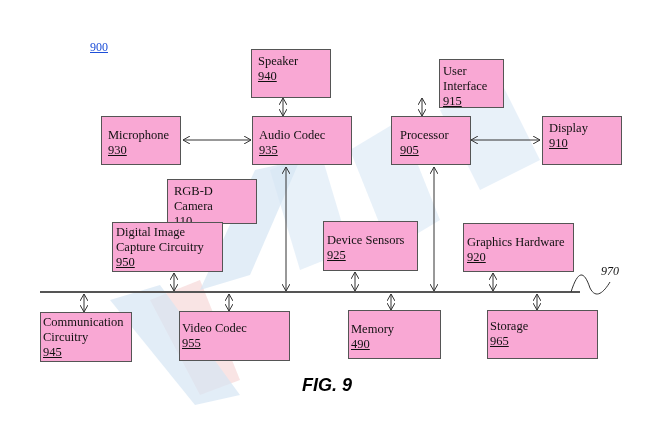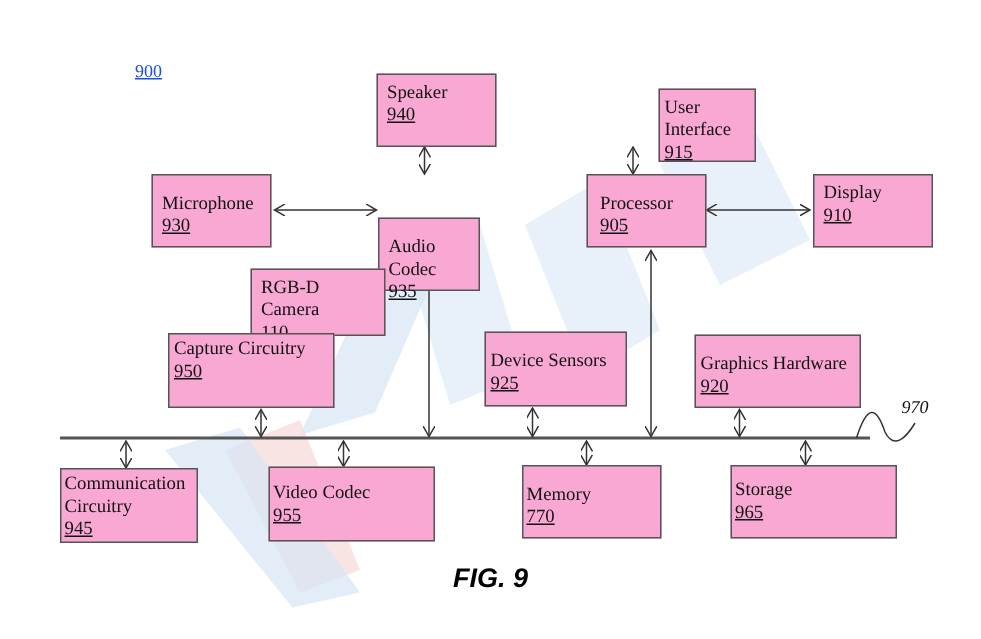--- a/index.html
+++ b/index.html
@@ -72,41 +72,42 @@
 <div class="box" style="left:391px; top:59px; width:65px; height:49px; padding-left:3px;margin-left:48px;">
   <span class="lbl">User Interface</span>
   <span class="num">915</span>
 </div>
 
 <div class="box" style="left:101px; top:116px; width:80px; height:49px; padding-top:11px;">
   <span class="lbl">Microphone</span>
   <span class="num">930</span>
 </div>
 
-<div class="box" style="left:252px; top:116px; width:68px; height:49px; padding-top:11px;margin-top:29px;">
+<div class="box" style="left:252px; top:116px; width:100px; height:49px; padding-top:11px;">
   <span class="lbl">Audio Codec</span>
   <span class="num">935</span>
 </div>
 
 <div class="box" style="left:391px; top:116px; width:80px; height:49px; padding-top:11px; padding-left:8px;">
   <span class="lbl">Processor</span>
   <span class="num">905</span>
 </div>
 
 <div class="box" style="left:542px; top:116px; width:80px; height:49px;">
   <span class="lbl">Display</span>
   <span class="num">910</span>
 </div>
 
 <div class="box" style="left:167px; top:179px; width:90px; height:45px;">
   <span class="lbl">RGB-D Camera</span>
   <span class="num">110</span>
 </div>
 
 <div class="box" style="left:112px; top:222px; width:111px; height:50px; padding:2px 3px;">
+  <span class="lbl">Digital Image</span>
   <span class="lbl">Capture Circuitry</span>
   <span class="num">950</span>
 </div>
 
 <div class="box" style="left:323px; top:221px; width:95px; height:50px; padding-top:11px; padding-left:3px;">
   <span class="lbl">Device Sensors</span>
   <span class="num">925</span>
 </div>
 
 <div class="box" style="left:463px; top:223px; width:111px; height:49px; padding-top:11px; padding-left:3px;">
@@ -120,21 +121,21 @@
   <span class="num">945</span>
 </div>
 
 <div class="box" style="left:179px; top:311px; width:111px; height:50px; padding-top:9px; padding-left:2px;">
   <span class="lbl">Video Codec</span>
   <span class="num">955</span>
 </div>
 
 <div class="box" style="left:348px; top:310px; width:93px; height:49px; padding-top:11px; padding-left:2px;">
   <span class="lbl">Memory</span>
-  <span class="num">770</span>
+  <span class="num">490</span>
 </div>
 
 <div class="box" style="left:487px; top:310px; width:111px; height:49px; padding-top:8px; padding-left:2px;">
   <span class="lbl">Storage</span>
   <span class="num">965</span>
 </div>
 
 <div class="bus-label" style="left:601px; top:264px;">970</div>
 
 <div class="fig">FIG. 9</div>

